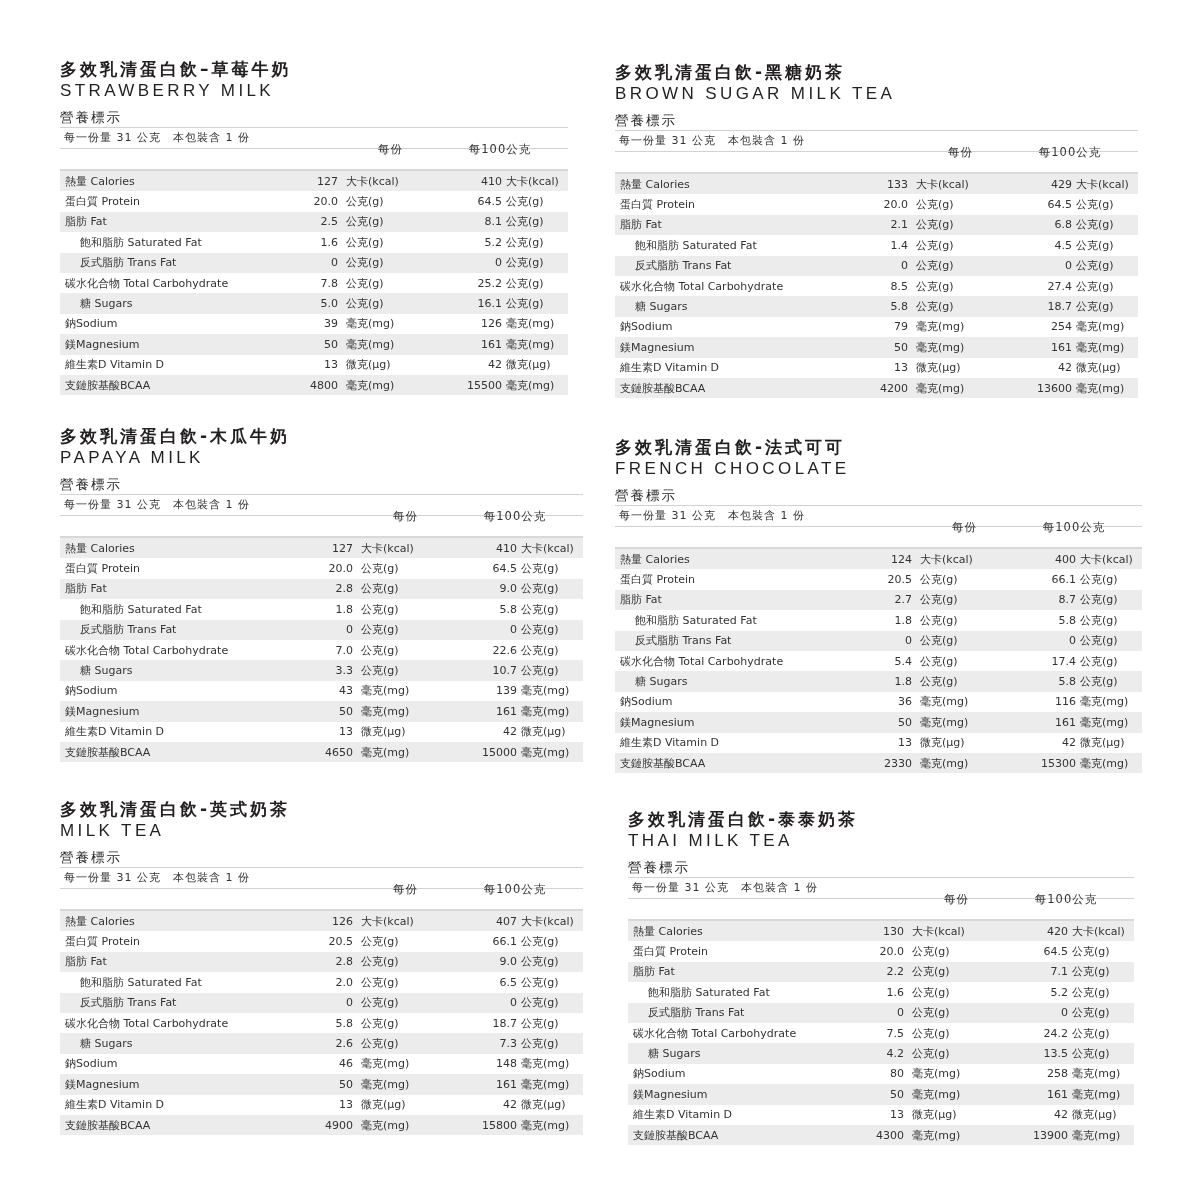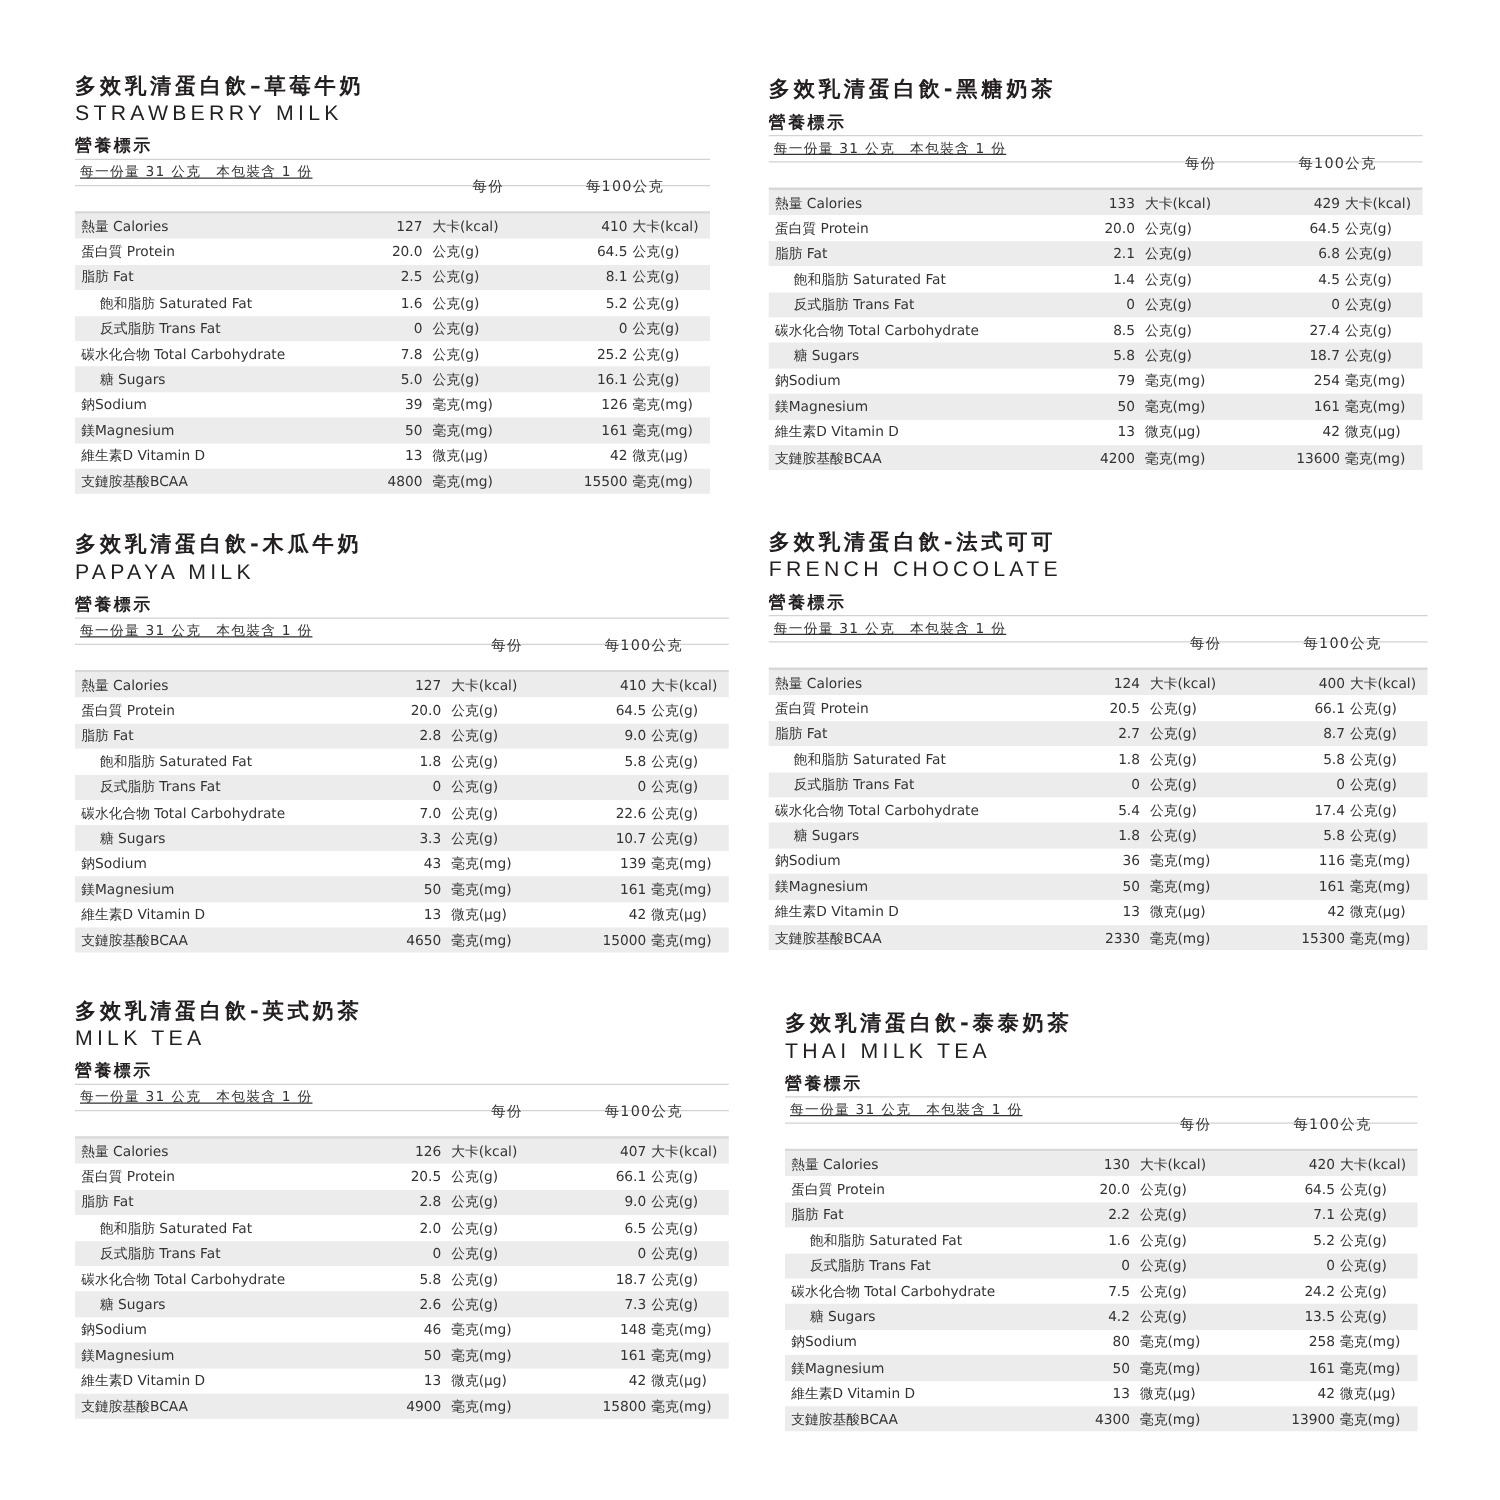--- a/index.html
+++ b/index.html
@@ -1,22 +1,22 @@
 <!DOCTYPE html>
 <html><head>
   <meta charset="utf-8">
   <style>
     * { box-sizing: border-box; margin: 0; padding: 0; }
     html, body { width: 1200px; height: 1200px; background: #ffffff; overflow: hidden; }
     body { position: relative; font-family: "DejaVu Sans", "Liberation Sans", sans-serif; color: #231f20; }
     .panel { position: absolute; }
     .title-zh { font-size: 17px; font-weight: bold; letter-spacing: 3px; line-height: 22px; color: #231f20; }
     .title-en { font-family: "Liberation Sans", "DejaVu Sans", sans-serif; font-size: 17px; font-weight: normal; letter-spacing: 3.4px; line-height: 22px; color: #231f20; }
-    .label-title { font-size: 13.5px; font-weight: bold; letter-spacing: 2px; margin-top: 5px; line-height: 20px; }
-    .serving { font-size: 11px; letter-spacing: 1px; border-top: 1.5px solid #d2d2d2; border-bottom: 1.5px solid #d2d2d2; padding: 2px 4px; line-height: 16px; color: #333; text-decoration: underline; }
+    .label-title { font-size: 13.5px; font-weight: normal; letter-spacing: 2px; margin-top: 5px; line-height: 20px; }
+    .serving { font-size: 11px; letter-spacing: 1px; border-top: 1.5px solid #d2d2d2; border-bottom: 1.5px solid #d2d2d2; padding: 2px 4px; line-height: 16px; color: #333; }
     .colhead { display: flex; font-size: 11.5px; height: 22px; align-items: flex-end; padding-bottom: 12px; border-bottom: 2px solid #d8d8d8; letter-spacing: 1px; color: #333; }
     .colhead .spacer { flex: 1; }
     .colhead .ch1 { width: 60px; text-align: left; }
     .colhead .ch2 { width: 130px; text-align: center; padding-right: 6px; }
     .row { display: flex; align-items: center; height: 20.4px; font-size: 11px; color: #333; }
     .row:nth-child(odd) { background: #ececec; }
     .row:nth-child(even) { background: #ffffff; }
     .row .name { flex: 1; padding-left: 5px; white-space: nowrap; }
     .row .name.indent { padding-left: 20px; }
     .row .v1 { width: 60px; text-align: right; padding-right: 8px; }
@@ -113,20 +113,21 @@
           <span class="name">支鏈胺基酸BCAA</span>
           <span class="v1">4800</span>
           <span class="u1">毫克(mg)</span>
           <span class="v2">15500</span>
           <span class="u2">毫克(mg)</span>
         </div>
       </div>
   </div>
     <div class="panel" style="left: 615px; top: 61px; width: 523px;">
     <div class="title-zh">多效乳清蛋白飲-黑糖奶茶</div>
+    <div class="title-en">BROWN SUGAR MILK TEA</div>
     <div class="label-title">營養標示</div>
     <div class="serving">每一份量 31 公克　本包裝含 1 份</div>
     <div class="colhead">
       <span class="spacer"></span>
       <span class="ch1">每份</span>
       <span class="ch2">每100公克</span>
     </div>
     <div class="rows">
         <div class="row">
           <span class="name">熱量 Calories</span>
@@ -290,21 +291,21 @@
         </div>
         <div class="row">
           <span class="name">支鏈胺基酸BCAA</span>
           <span class="v1">4650</span>
           <span class="u1">毫克(mg)</span>
           <span class="v2">15000</span>
           <span class="u2">毫克(mg)</span>
         </div>
       </div>
   </div>
-    <div class="panel" style="left: 615px; top: 423px; width: 527px;">
+    <div class="panel" style="left: 615px; top: 436px; width: 527px;">
     <div class="title-zh">多效乳清蛋白飲-法式可可</div>
     <div class="title-en">FRENCH CHOCOLATE</div>
     <div class="label-title">營養標示</div>
     <div class="serving">每一份量 31 公克　本包裝含 1 份</div>
     <div class="colhead">
       <span class="spacer"></span>
       <span class="ch1">每份</span>
       <span class="ch2">每100公克</span>
     </div>
     <div class="rows">

